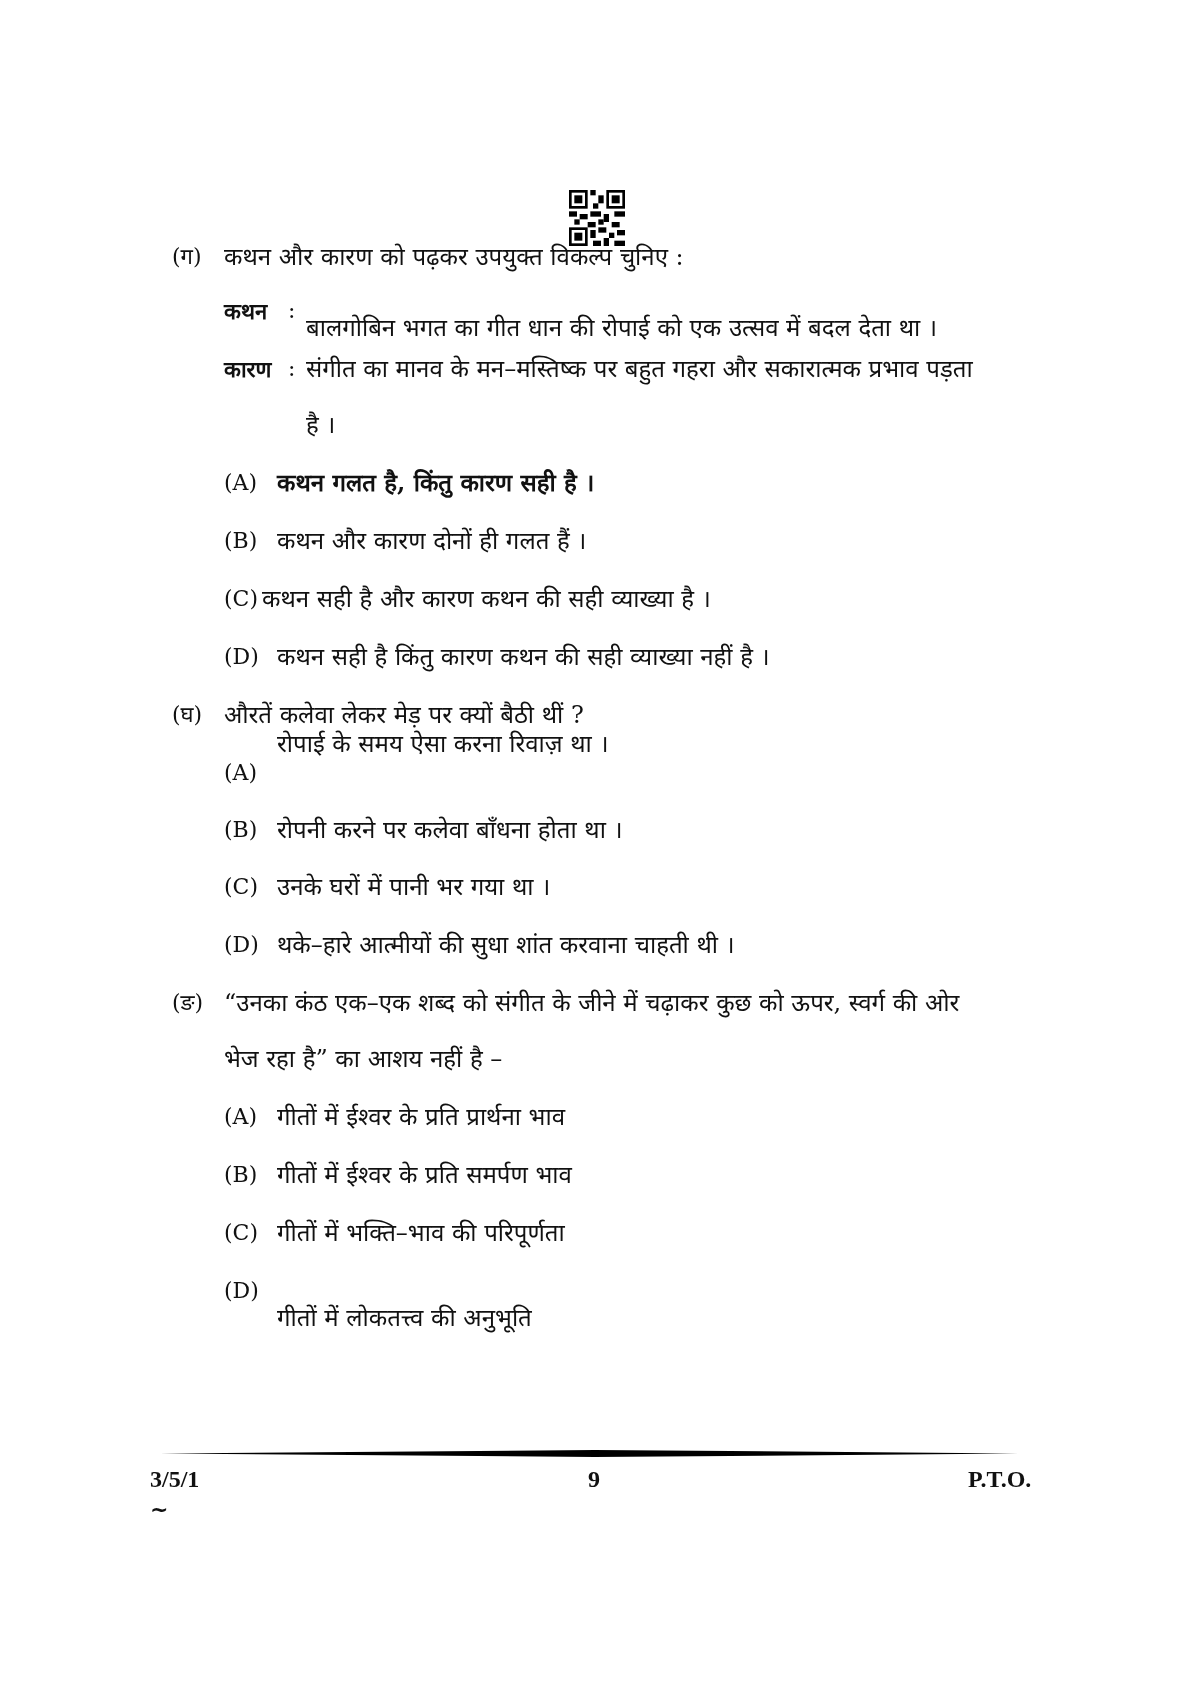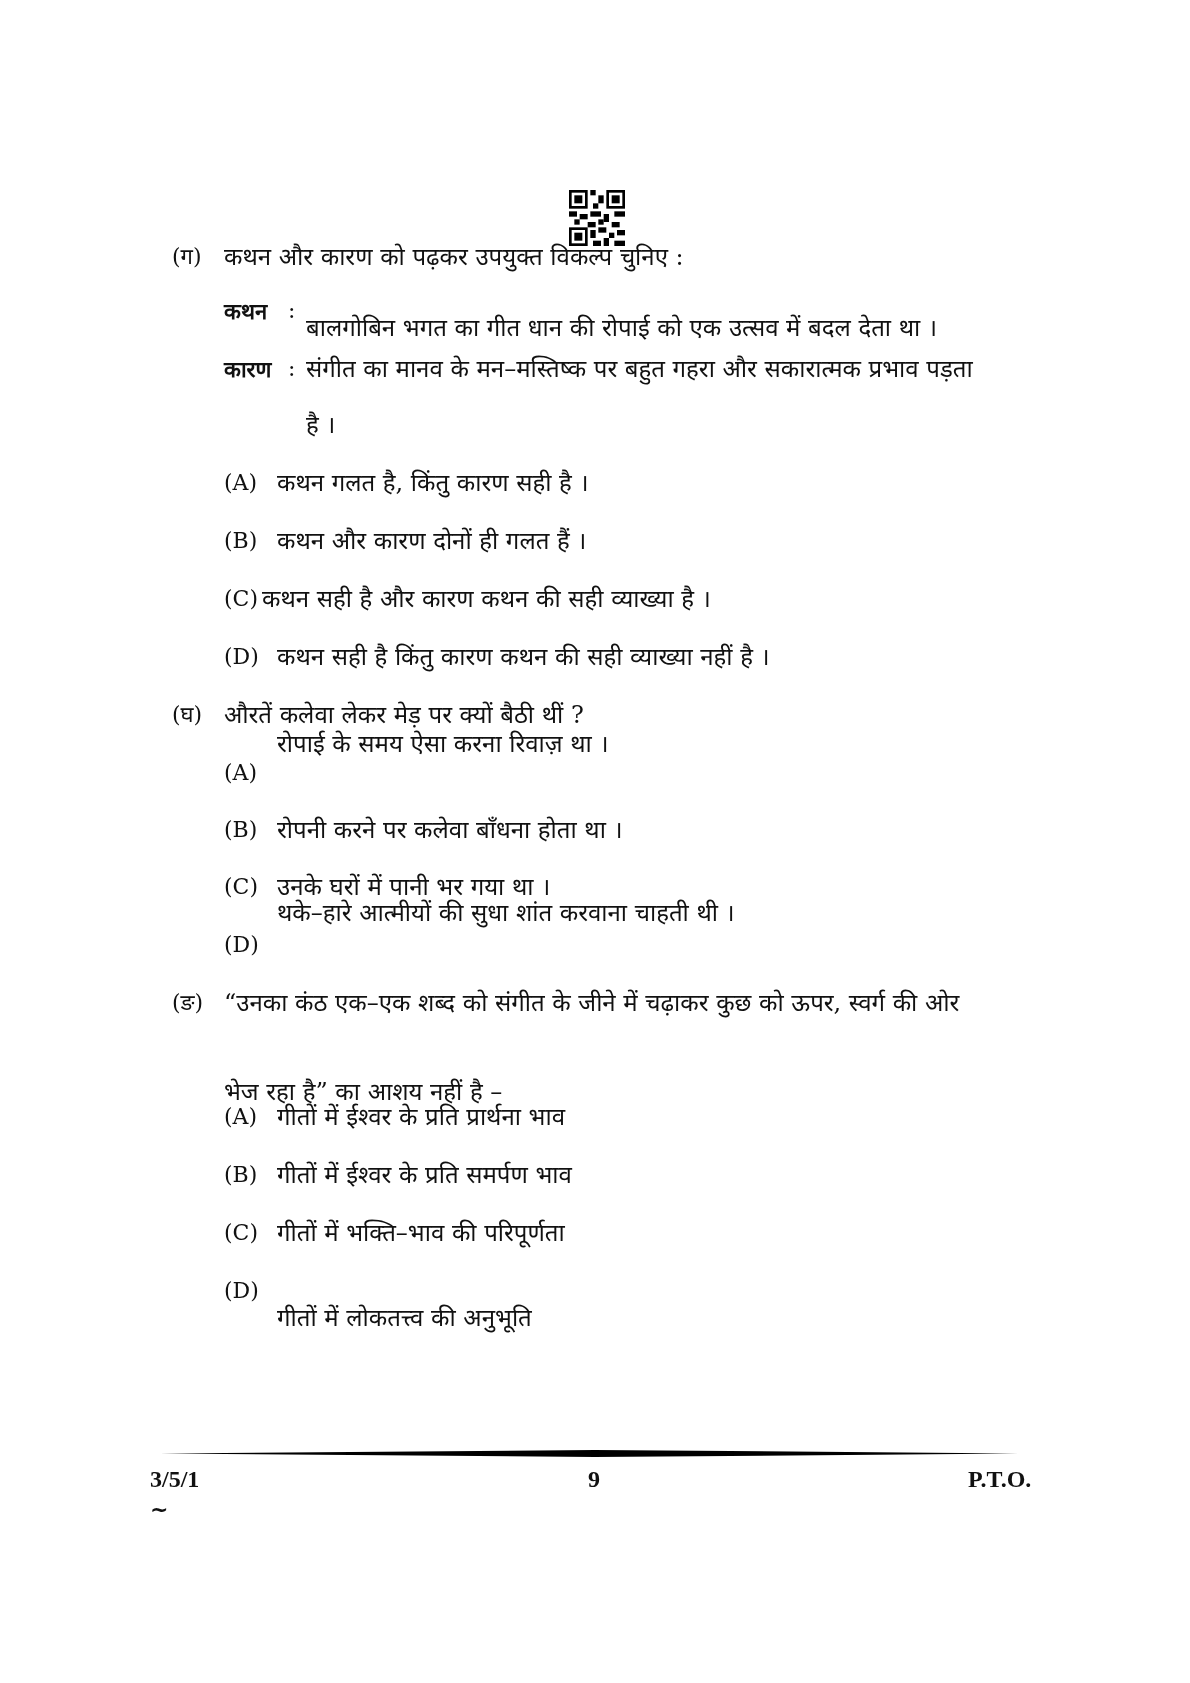--- a/index.html
+++ b/index.html
@@ -57,43 +57,43 @@
 <span class="lab bold" style="left:224px; top:296px;">कथन</span>
 <span class="colon" style="left:288px; top:296px;">:</span>
 <span class="line" style="left:306px; top:296px;margin-top:17px;">बालगोबिन भगत का गीत धान की रोपाई को एक उत्सव में बदल देता था ।</span>
 
 <span class="lab bold" style="left:224px; top:354px;">कारण</span>
 <span class="colon" style="left:288px; top:354px;">:</span>
 <span class="line" style="left:306px; top:354px;">संगीत का मानव के मन–मस्तिष्क पर बहुत गहरा और सकारात्मक प्रभाव पड़ता</span>
 <span class="line" style="left:306px; top:410px;">है ।</span>
 
 <span class="lab" style="left:224px; top:468px;">(A)</span>
-<span class="line" style="left:277px; top:468px;">कथन गलत है, किंतु कारण सही है ।</span>
+<span class="line" style="left:277px; top:468px;font-weight:bold;">कथन गलत है, किंतु कारण सही है ।</span>
 <span class="lab" style="left:224px; top:526px;">(B)</span>
 <span class="line" style="left:277px; top:526px;">कथन और कारण दोनों ही गलत हैं ।</span>
 <span class="lab" style="left:224px; top:584px;">(C)</span>
 <span class="line" style="left:262px; top:584px;">कथन सही है और कारण कथन की सही व्याख्या है ।</span>
 <span class="lab" style="left:224px; top:642px;">(D)</span>
 <span class="line" style="left:277px; top:642px;text-align:center;">कथन सही है किंतु कारण कथन की सही व्याख्या नहीं है ।</span>
 
 <span class="lab" style="left:172px; top:700px;">(घ)</span>
 <span class="line" style="left:224px; top:700px;">औरतें कलेवा लेकर मेड़ पर क्यों बैठी थीं ?</span>
 
 <span class="lab" style="left:224px; top:758px;">(A)</span>
 <span class="line" style="left:277px; top:729px;">रोपाई के समय ऐसा करना रिवाज़ था ।</span>
 <span class="lab" style="left:224px; top:815px;">(B)</span>
 <span class="line" style="left:277px; top:815px;">रोपनी करने पर कलेवा बाँधना होता था ।</span>
 <span class="lab" style="left:224px; top:872px;">(C)</span>
 <span class="line" style="left:277px; top:872px;">उनके घरों में पानी भर गया था ।</span>
 <span class="lab" style="left:224px; top:930px;">(D)</span>
-<span class="line" style="left:277px; top:898px;text-align:center;">थके–हारे आत्मीयों की सुधा शांत करवाना चाहती थी ।</span>
+<span class="line" style="left:277px; top:930px;text-align:center;">थके–हारे आत्मीयों की सुधा शांत करवाना चाहती थी ।</span>
 
 <span class="lab" style="left:172px; top:988px;">(ङ)</span>
 <span class="line" style="left:224px; top:988px;">“उनका कंठ एक–एक शब्द को संगीत के जीने में चढ़ाकर कुछ को ऊपर, स्वर्ग की ओर</span>
-<span class="line" style="left:224px; top:1044px;margin-top:33px;">भेज रहा है” का आशय नहीं है –</span>
+<span class="line" style="left:224px; top:1044px;">भेज रहा है” का आशय नहीं है –</span>
 
 <span class="lab" style="left:224px; top:1102px;">(A)</span>
 <span class="line" style="left:277px; top:1102px;">गीतों में ईश्वर के प्रति प्रार्थना भाव</span>
 <span class="lab" style="left:224px; top:1160px;">(B)</span>
 <span class="line" style="left:277px; top:1160px;">गीतों में ईश्वर के प्रति समर्पण भाव</span>
 <span class="lab" style="left:224px; top:1218px;">(C)</span>
 <span class="line" style="left:277px; top:1218px;">गीतों में भक्ति–भाव की परिपूर्णता</span>
 <span class="lab" style="left:224px; top:1276px;">(D)</span>
 <span class="line" style="left:277px; top:1276px;margin-top:27px;">गीतों में लोकतत्त्व की अनुभूति</span>
 

